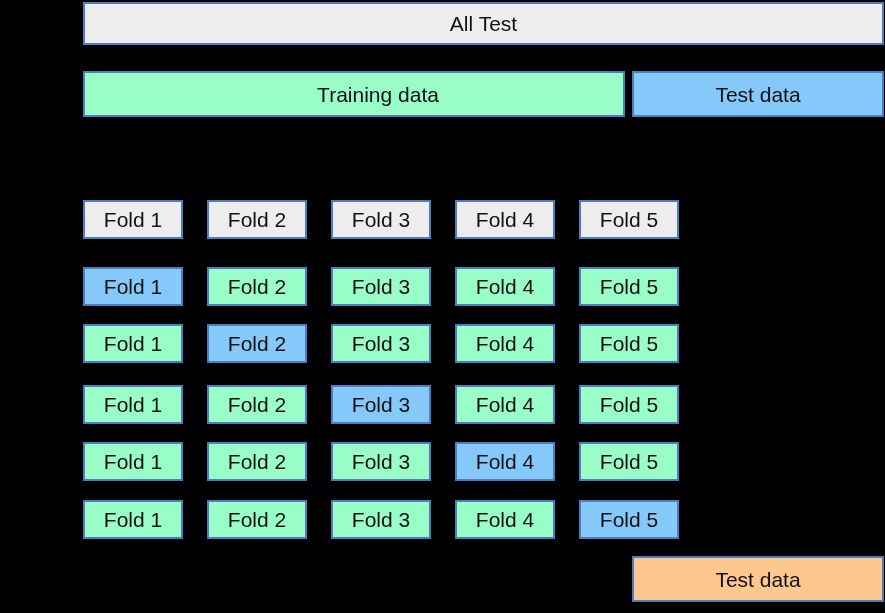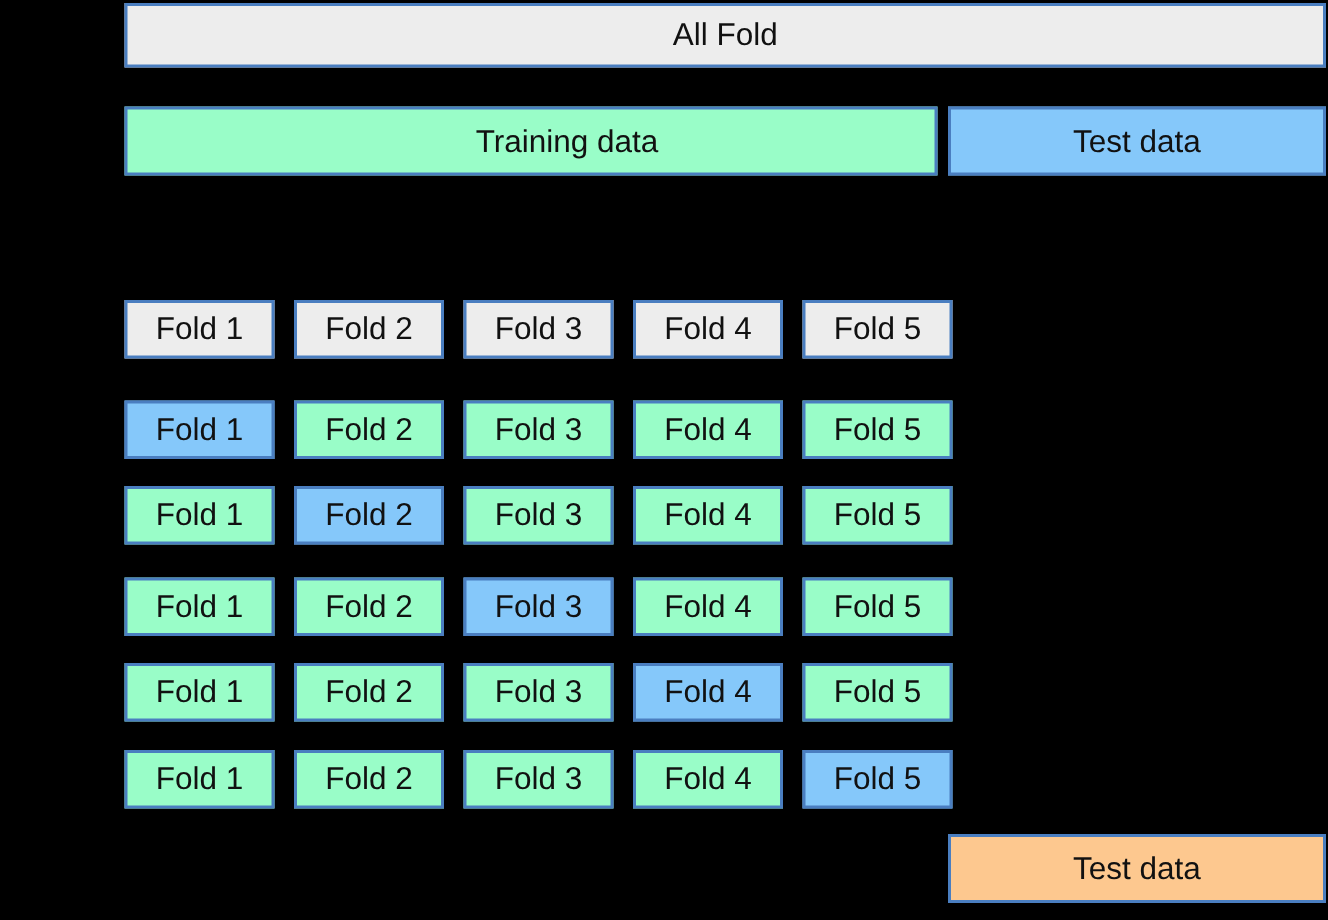--- a/index.html
+++ b/index.html
@@ -36,42 +36,42 @@
   .training  { left: 83px;  top: 71px;  width: 542px; height: 46px; padding-left: 48px; }
   .test-top  { left: 632px; top: 71px;  width: 252px; height: 46px; }
   .test-final{ left: 632px; top: 556px; width: 252px; height: 46px; }
 
   .fold-row {
     position: absolute;
     left: 83px;
     width: 540px;
     height: 39px;
     display: flex;
-    gap: 13px;
+    gap: 24px;
   }
   .fold-row .box {
     position: relative;
     width: 100px;
     height: 39px;
     flex: 0 0 100px;
   }
   .row-h { top: 200px; }
   .row-0 { top: 267px; }
   .row-1 { top: 324px; }
   .row-2 { top: 385px; }
   .row-3 { top: 442px; }
   .row-4 { top: 500px; }
 </style>
 </head>
 <body>
 
 <div class="canvas">
 
   <div class="box gray all-data">
-    <span>All Fold</span>
+    <span>All Test</span>
   </div>
 
   <div class="box green training">
     <span>Training data</span>
   </div>
 
   <div class="box blue test-top">
     <span>Test data</span>
   </div>
 

